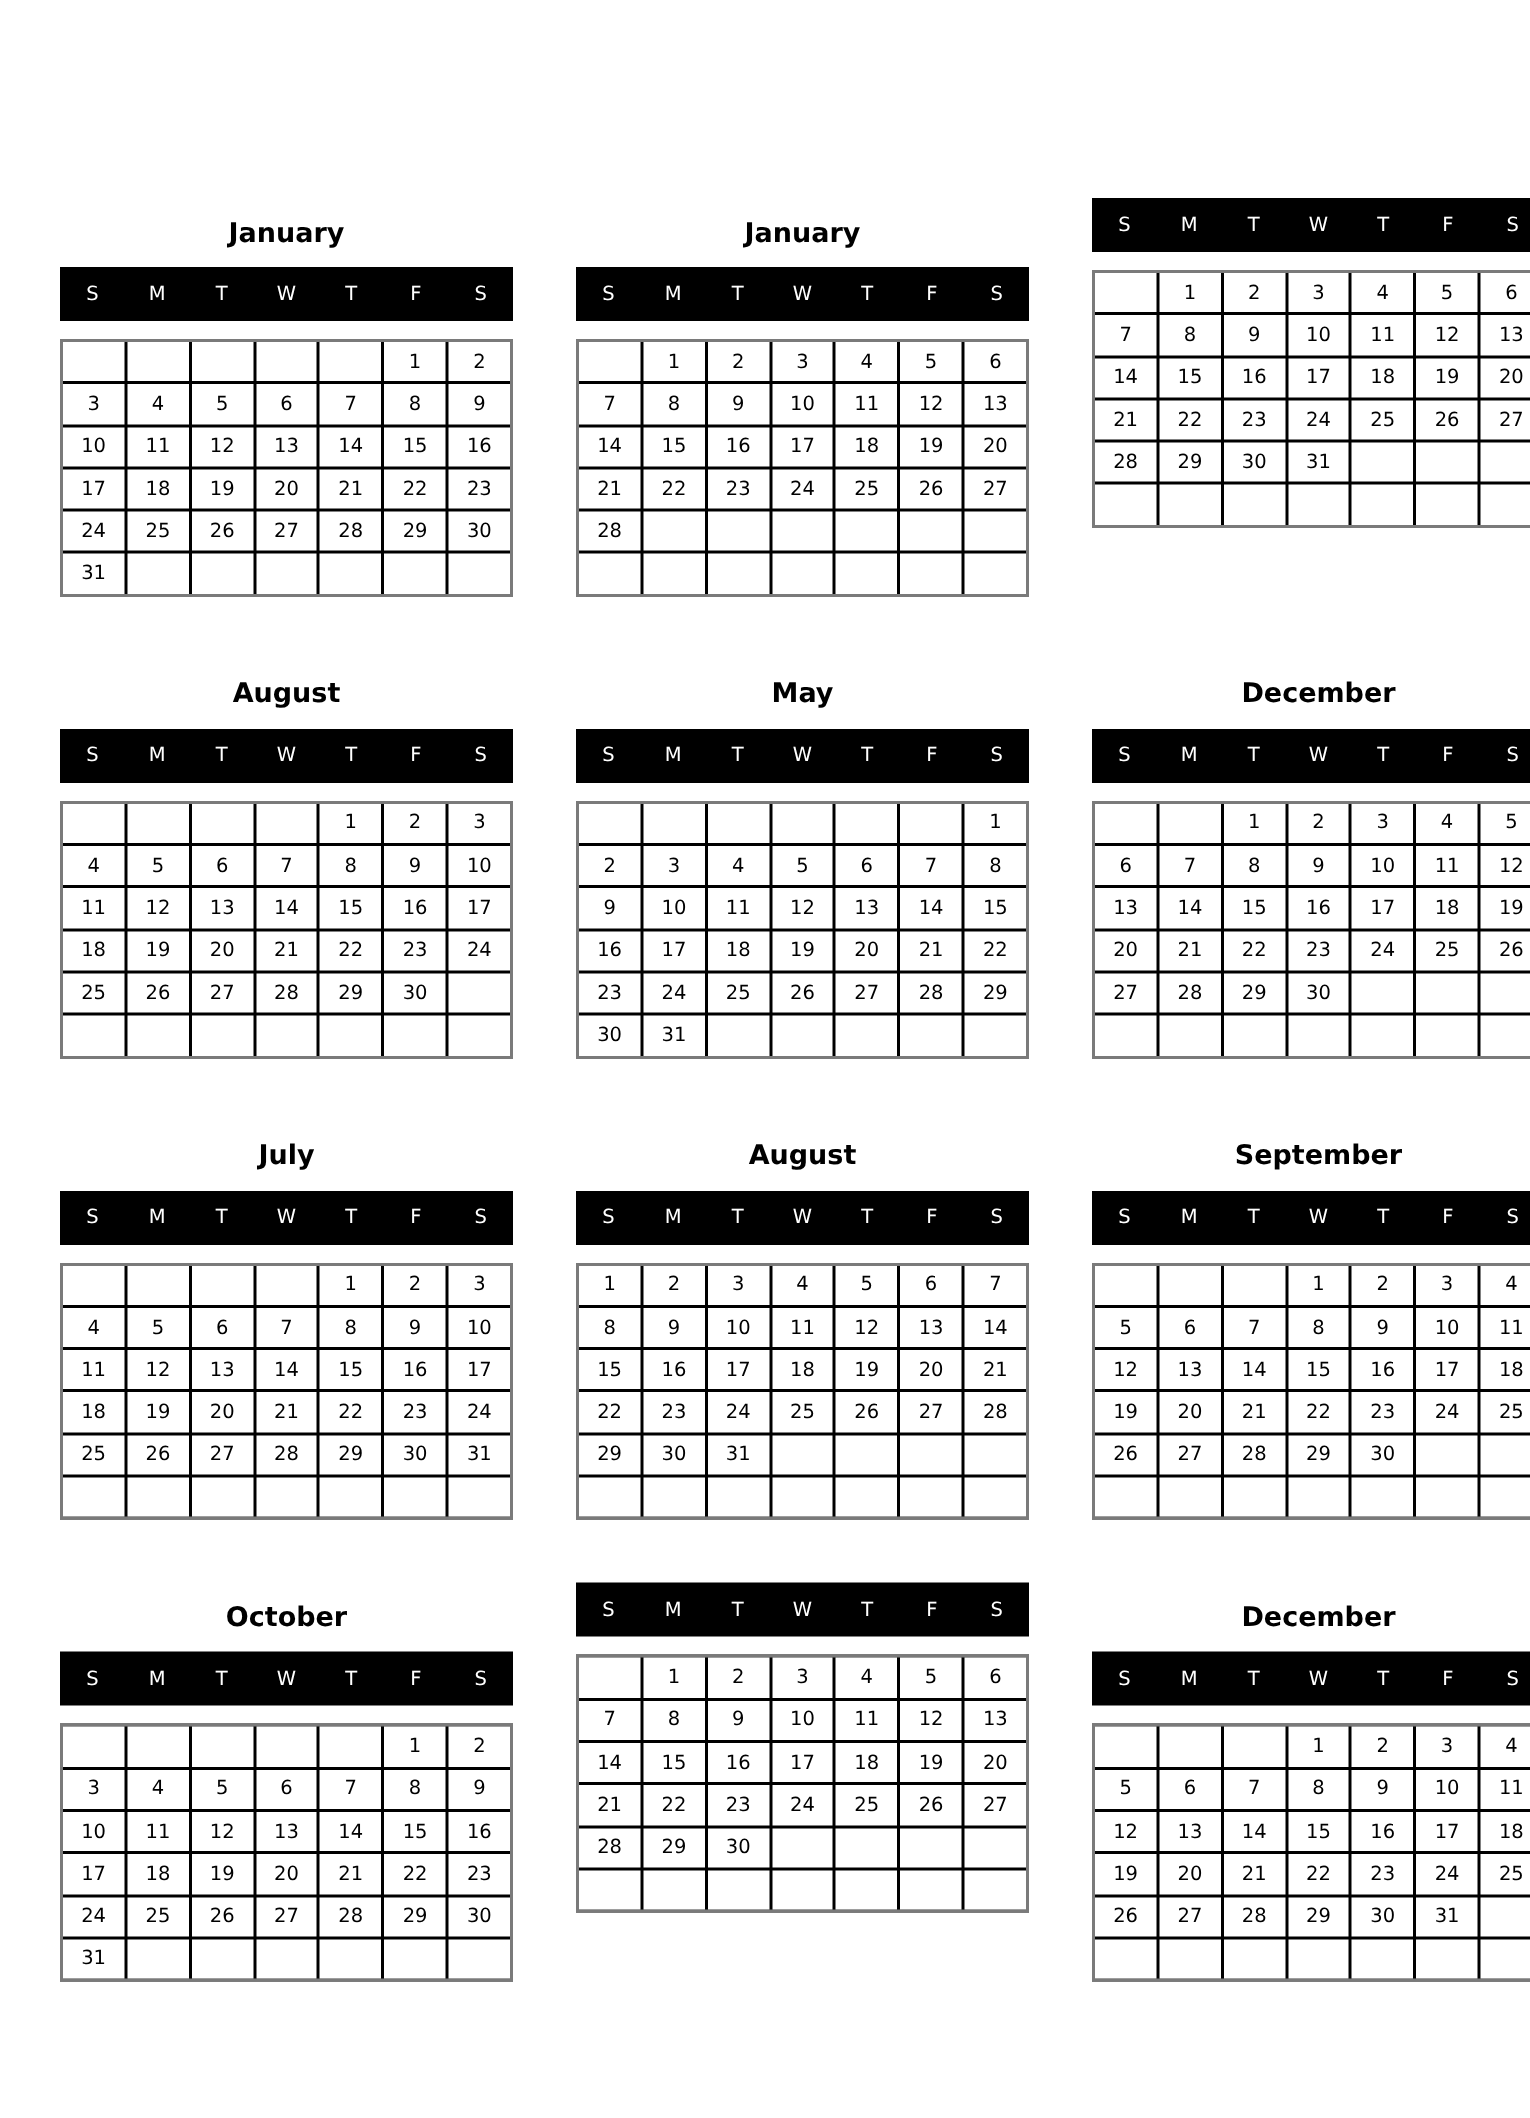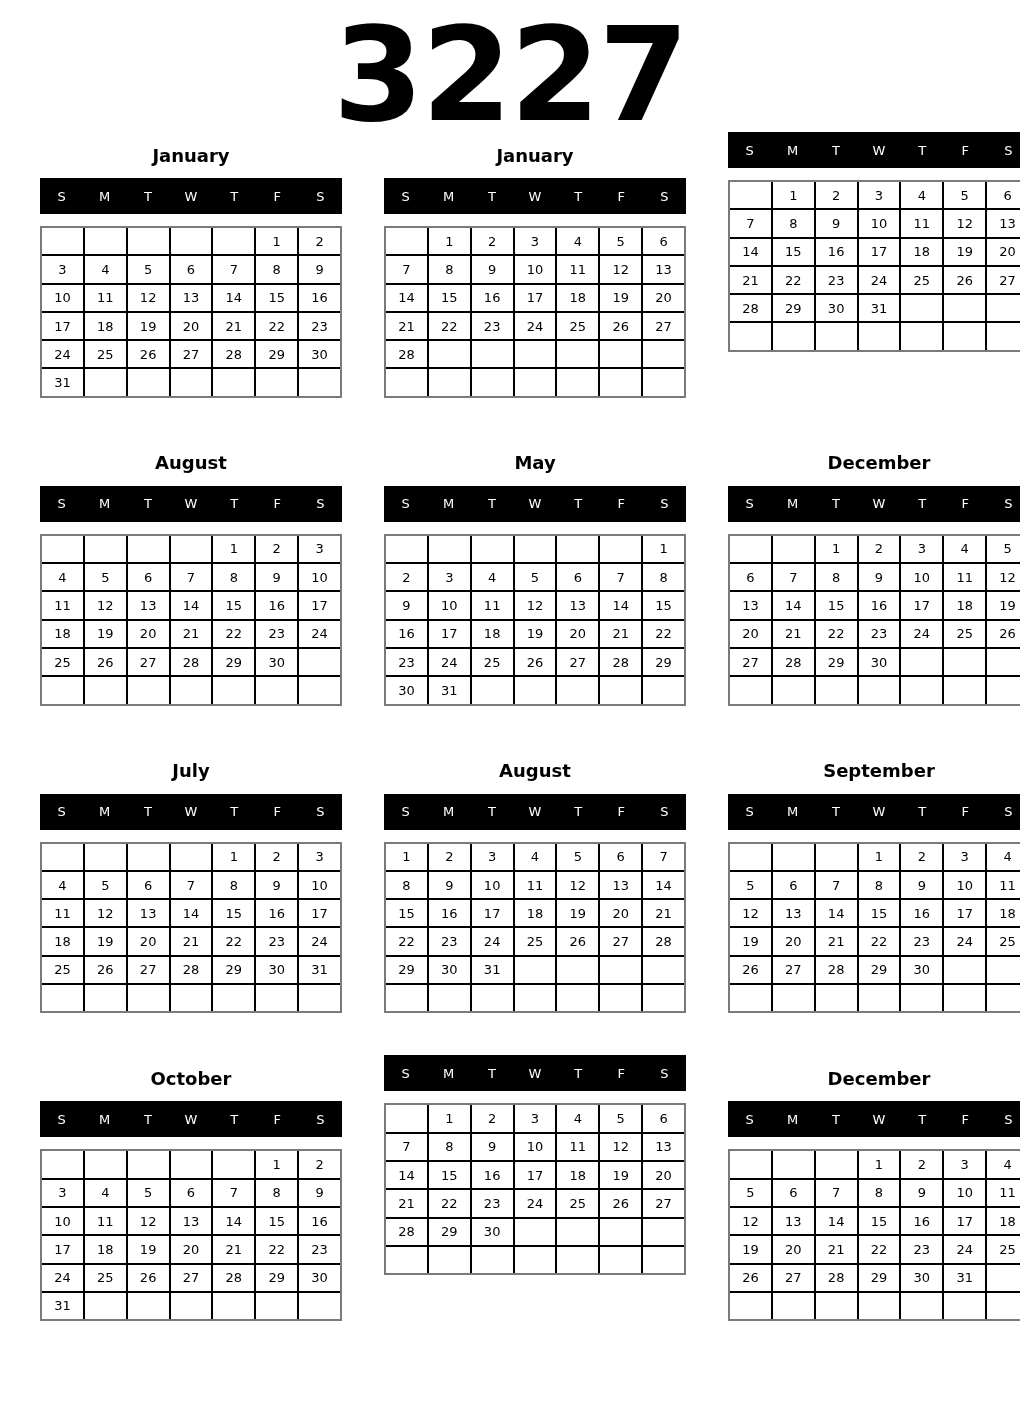--- a/index.html
+++ b/index.html
@@ -72,21 +72,20 @@
     display: flex;
     align-items: center;
     justify-content: center;
     font-size: 13px;
   }
 </style>
 </head>
 <body>
 
 <div class="page">
-  <div class="year-title">3227</div>
   <div class="months">
   <div class="month">
     <div class="month-title">January</div>
     <div class="weekday-bar">
           <span class="weekday-label">S</span>
           <span class="weekday-label">M</span>
           <span class="weekday-label">T</span>
           <span class="weekday-label">W</span>
           <span class="weekday-label">T</span>
           <span class="weekday-label">F</span>

